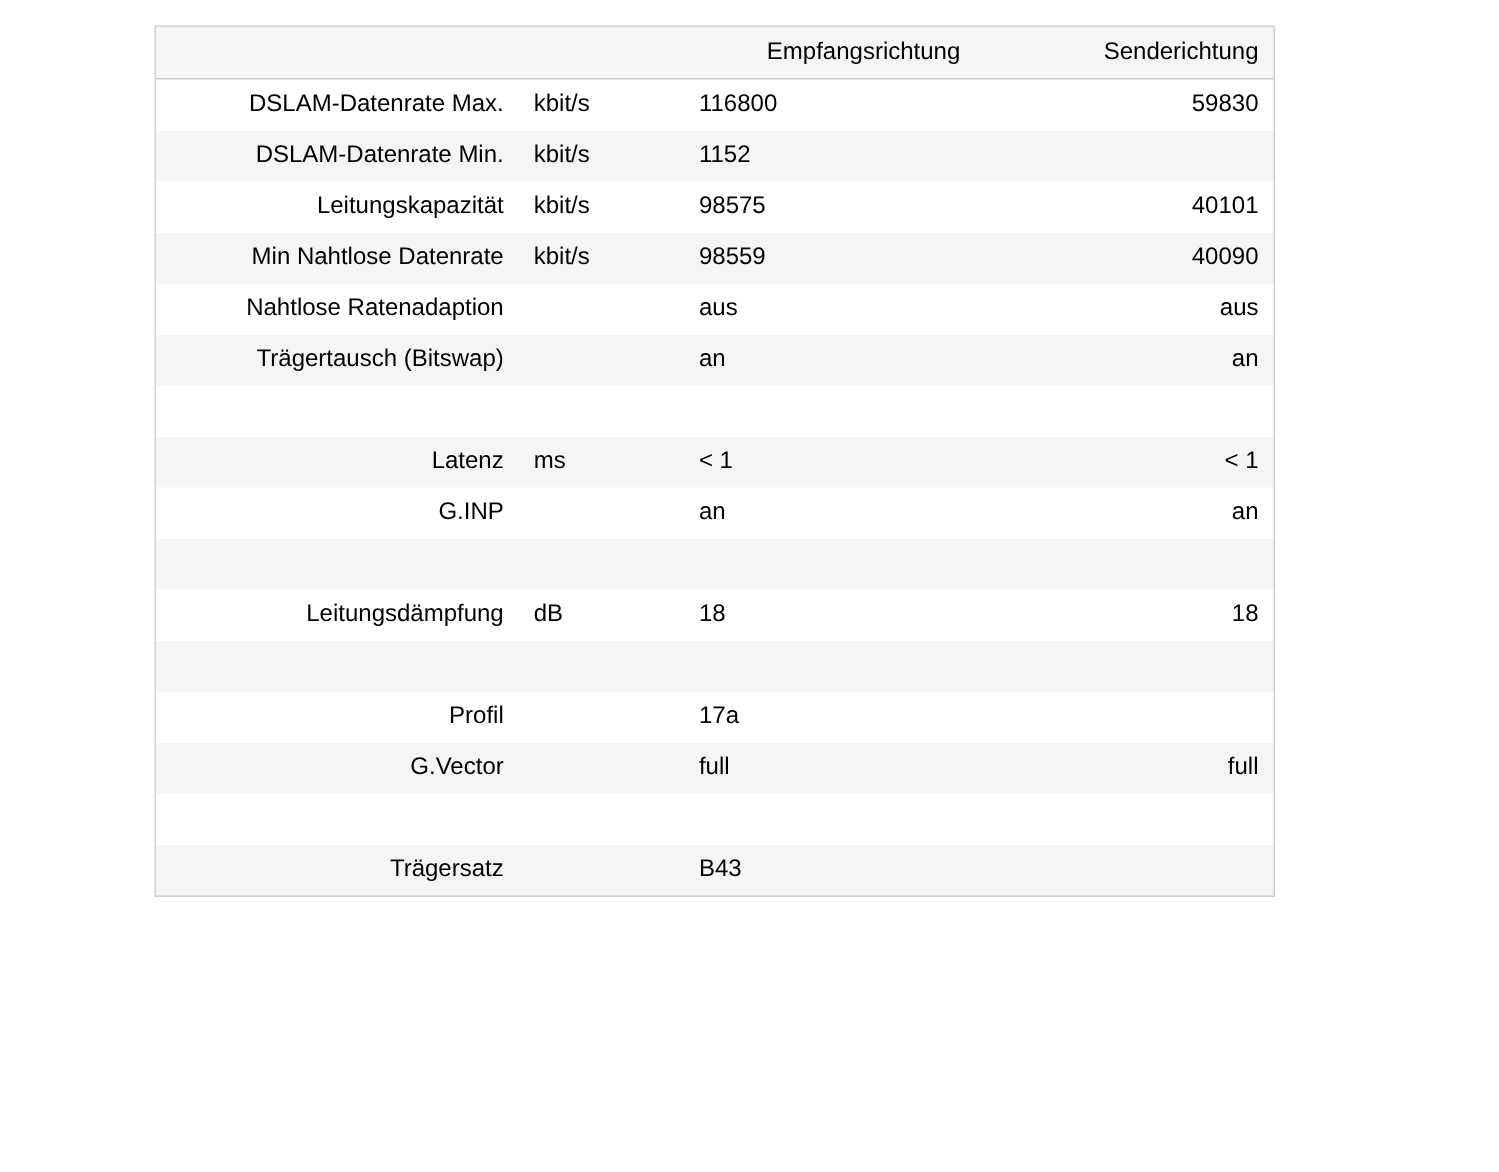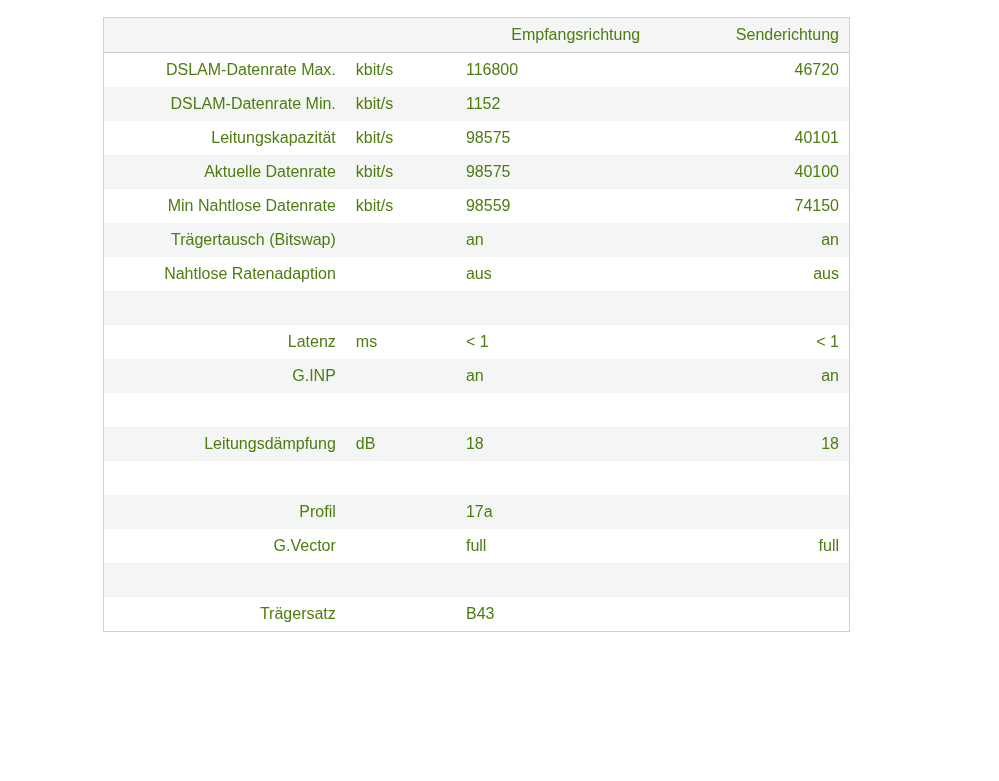--- a/index.html
+++ b/index.html
@@ -15,21 +15,21 @@
     overflow: hidden;
   }
   .table-wrap {
     margin: 17px 0 0 103px;
   }
   table.dsl-table {
     border-collapse: collapse;
     table-layout: fixed;
     width: 747px;
     font-size: 16px;
-    color: #4d7c0f;
+    color: #000000;
     background: #ffffff;
     border: 1px solid #ccd2d6;
   }
   table.dsl-table thead th {
     background: #f4f5f5;
     border-bottom: 1px solid #c6ced3;
     font-weight: 400;
     padding: 7px 10px;
     height: 20px;
     line-height: 20px;
@@ -84,63 +84,57 @@
           <th class="col-unit"></th>
           <th class="col-rx">Empfangsrichtung</th>
           <th class="col-tx">Senderichtung</th>
         </tr>
       </thead>
       <tbody id="table-body">
   <tr>
     <td class="cell-label">DSLAM-Datenrate Max.</td>
     <td class="cell-unit">kbit/s</td>
     <td class="cell-rx">116800</td>
-    <td class="cell-tx">46720</td>
+    <td class="cell-tx">59830</td>
   </tr>
 
   <tr>
     <td class="cell-label">DSLAM-Datenrate Min.</td>
     <td class="cell-unit">kbit/s</td>
     <td class="cell-rx">1152</td>
     <td class="cell-tx"></td>
   </tr>
 
   <tr>
     <td class="cell-label">Leitungskapazität</td>
     <td class="cell-unit">kbit/s</td>
     <td class="cell-rx">98575</td>
     <td class="cell-tx">40101</td>
   </tr>
 
-  <tr>
-    <td class="cell-label">Aktuelle Datenrate</td>
-    <td class="cell-unit">kbit/s</td>
-    <td class="cell-rx">98575</td>
-    <td class="cell-tx">40100</td>
-  </tr>
 
   <tr>
     <td class="cell-label">Min Nahtlose Datenrate</td>
     <td class="cell-unit">kbit/s</td>
     <td class="cell-rx">98559</td>
-    <td class="cell-tx">74150</td>
+    <td class="cell-tx">40090</td>
+  </tr>
+
+  <tr>
+    <td class="cell-label">Nahtlose Ratenadaption</td>
+    <td class="cell-unit"></td>
+    <td class="cell-rx">aus</td>
+    <td class="cell-tx">aus</td>
   </tr>
 
   <tr>
     <td class="cell-label">Trägertausch (Bitswap)</td>
     <td class="cell-unit"></td>
     <td class="cell-rx">an</td>
     <td class="cell-tx">an</td>
-  </tr>
-
-  <tr>
-    <td class="cell-label">Nahtlose Ratenadaption</td>
-    <td class="cell-unit"></td>
-    <td class="cell-rx">aus</td>
-    <td class="cell-tx">aus</td>
   </tr>
 
   <tr>
     <td class="cell-label"></td>
     <td class="cell-unit"></td>
     <td class="cell-rx"></td>
     <td class="cell-tx"></td>
   </tr>
 
   <tr>

